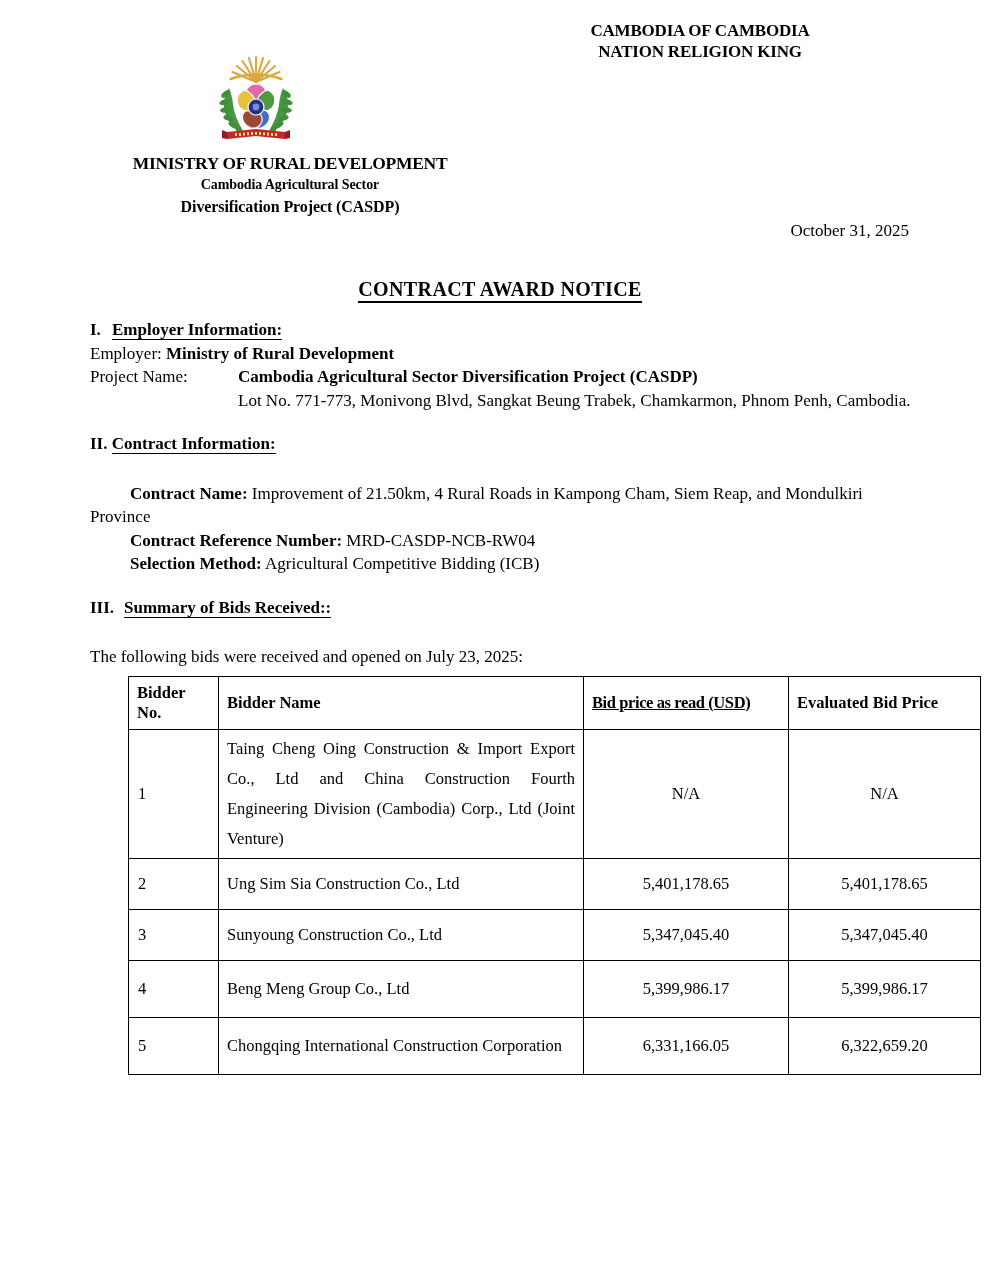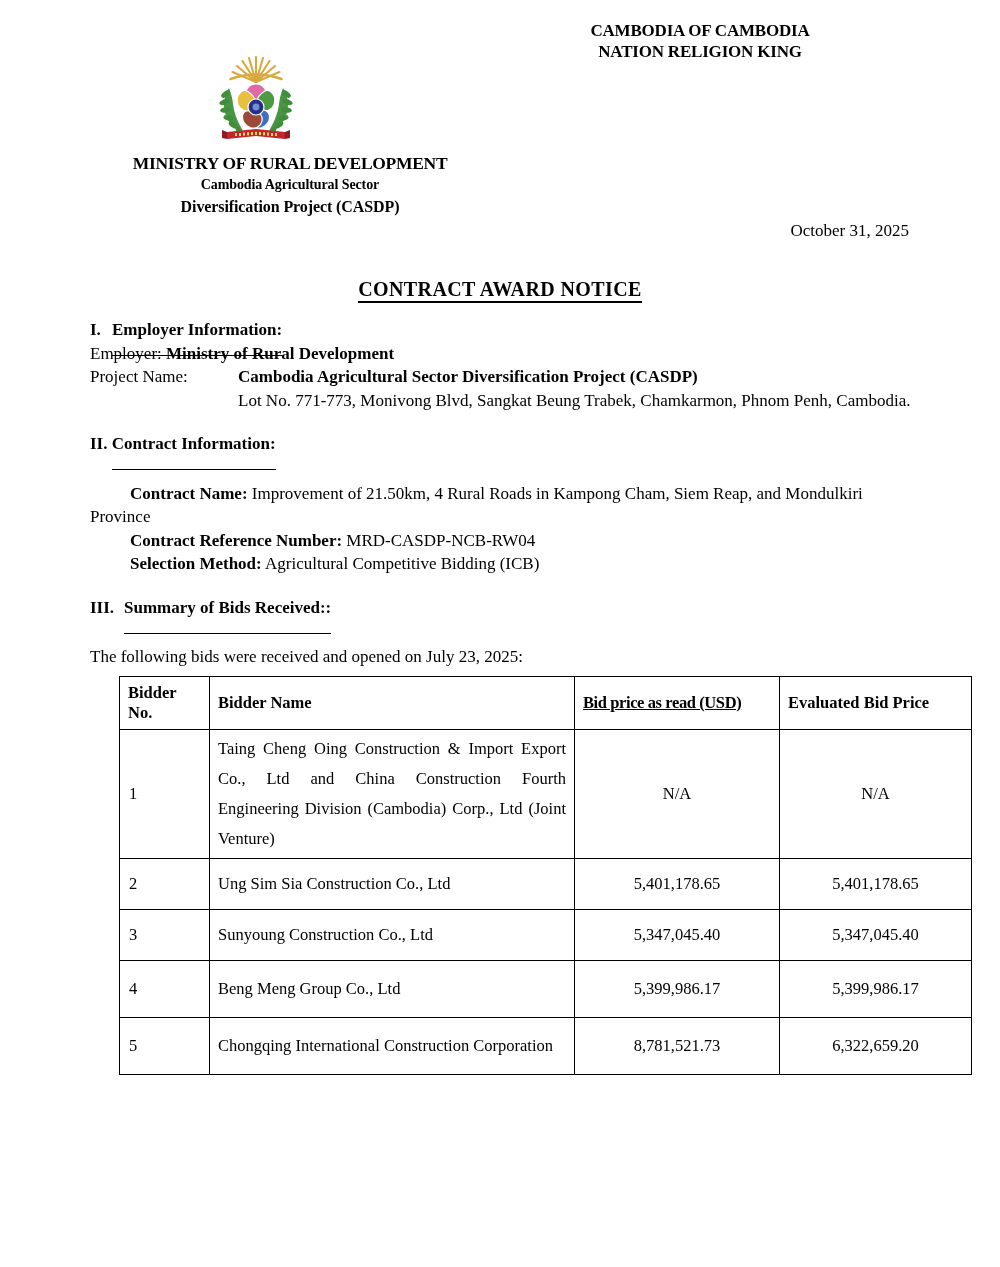--- a/index.html
+++ b/index.html
@@ -91,21 +91,21 @@
     line-height: 23.5px;
   }
   .sect-head {
     font-weight: bold;
     font-size: 17px;
     white-space: nowrap;
   }
   .sect-head .num { display: inline-block; }
   .sect-head .ul {
     border-bottom: 1.6px solid #000;
-    padding-bottom: 16px;
+    padding-bottom: 0px;
   }
   .sec1-head .num { width: 22px; }
   .sec3-head .num { width: 34px; }
 
   .line { white-space: nowrap; }
   .b { font-weight: bold; }
   .semi { font-weight: bold; margin-left: 40px; }
 
   .kv-row { display: block; }
   .kv-label-pn { display: inline-block; width: 148px; vertical-align: top; }
@@ -114,21 +114,21 @@
     width: 682px;
   }
   .gap-md { height: 20px; }
   .gap-lg { height: 26px; }
 
   .para { width: 820px; }
 
   
   .bids-table {
     position: absolute;
-    left: 119px;
+    left: 128px;
     top: 676px;
     width: 784px;
     border-collapse: collapse;
     font-size: 16.5px;
     table-layout: fixed;
   }
   .bids-table th, .bids-table td {
     border: 1.4px solid #000;
     padding: 4px 8px;
     vertical-align: middle;
@@ -327,19 +327,19 @@
       </tr>
       <tr class="row-two">
         <td class="c-no">4</td>
         <td class="c-name">Beng Meng Group Co., Ltd</td>
         <td class="c-num">5,399,986.17</td>
         <td class="c-num">5,399,986.17</td>
       </tr>
       <tr class="row-two">
         <td class="c-no">5</td>
         <td class="c-name">Chongqing International Construction Corporation</td>
-        <td class="c-num">8,781,521.73</td>
+        <td class="c-num">6,331,166.05</td>
         <td class="c-num">6,322,659.20</td>
       </tr>
     </tbody>
   </table>
 
 </div>
 
 </body></html>

